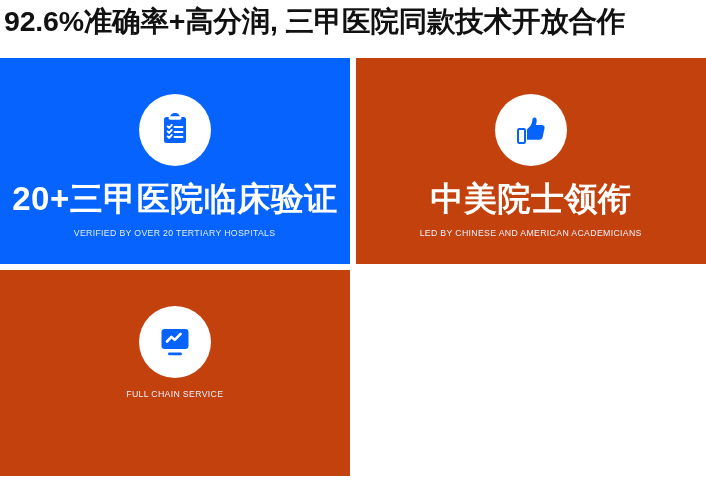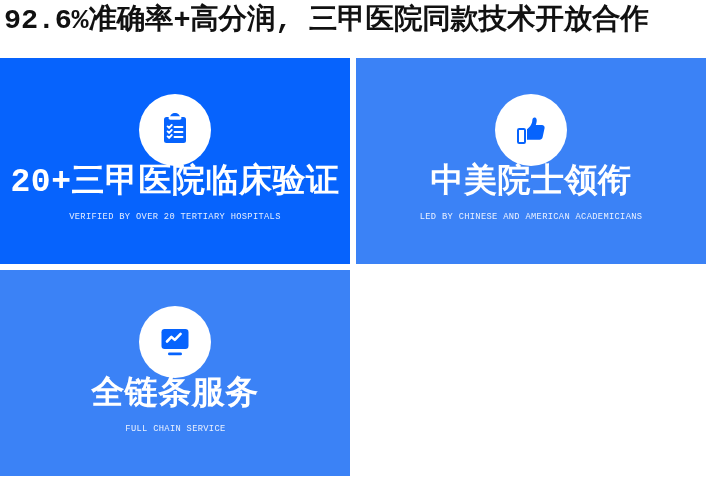--- a/index.html
+++ b/index.html
@@ -12,21 +12,20 @@
     height: 490px;
     font-family: "Liberation Sans", "DejaVu Sans", sans-serif;
     overflow: hidden;
   }
 
   .page {
     position: relative;
     width: 706px;
     height: 490px;
     background: #ffffff;
-    font-family: Liberation Mono, monospace;
   }
 
   
   .headline {
     position: absolute;
     left: 4px;
     top: 2px;
     width: 700px;
     height: 40px;
     line-height: 38px;
@@ -53,36 +52,37 @@
 
   .card {
     position: relative;
     display: flex;
     flex-direction: column;
     align-items: center;
     justify-content: flex-start;
     overflow: hidden;
   }
   .card-dark  { background: #0663fd; }
-  .card-light { background: #3b82f6; }
+  .card-light { background: #c2410c; }
 
   .icon-circle {
     width: 72px;
     height: 72px;
     border-radius: 50%;
     background: #ffffff;
     margin-top: 36px;
     display: flex;
     align-items: center;
     justify-content: center;
     flex: 0 0 auto;
   }
   .icon-circle svg { display: block; }
 
   .card-title {
+    margin-top: 16px;
     font-size: 33px;
     font-weight: 700;
     color: #ffffff;
     line-height: 1.05;
     white-space: nowrap;
     letter-spacing: 0.5px;
     text-align: center;
   }
 
   .card-subtitle {
@@ -145,19 +145,18 @@
     <div class="card card-light">
       <div class="icon-circle">
         <span>
           <svg width="38" height="38" viewBox="0 0 38 38" aria-hidden="true">
             <rect x="5.5" y="6" width="27" height="20" rx="3.2" fill="#0663fd"></rect>
             <path d="M11 18.5l4.4-4.6 3.4 3 5.8-6" fill="none" stroke="#ffffff" stroke-width="2.6" stroke-linecap="round" stroke-linejoin="round"></path>
             <rect x="12" y="29.5" width="14" height="2.8" rx="1.4" fill="#0663fd"></rect>
           </svg>
         </span>
       </div>
-      <div class="card-title">全链条服务</div>
       <div class="card-subtitle">FULL CHAIN SERVICE</div>
     </div>
 
 
   </div>
 </div>
 
 </body></html>

